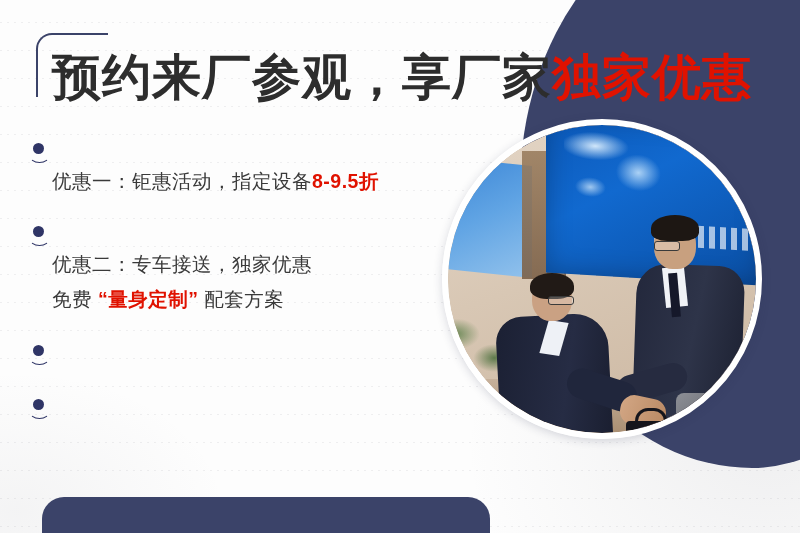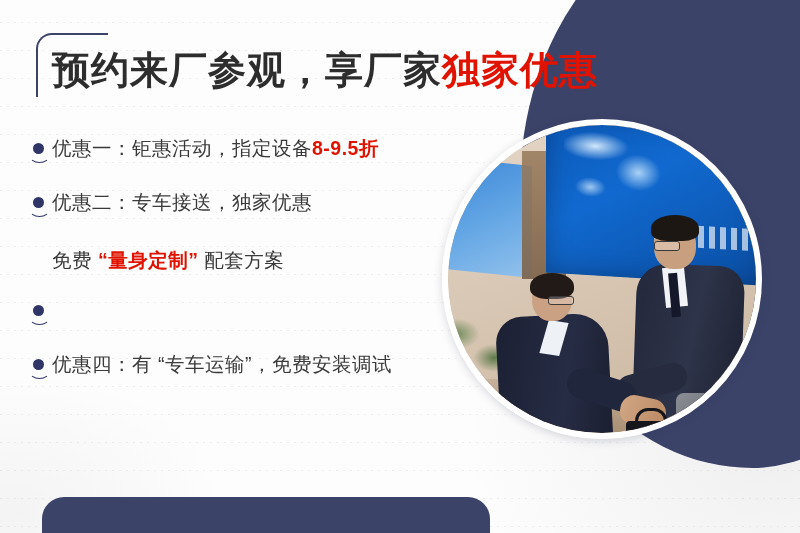--- a/index.html
+++ b/index.html
@@ -70,21 +70,21 @@
     height: 62px;
     border-left: 2px solid #3b4369;
     border-top: 2px solid #3b4369;
     border-top-left-radius: 16px;
   }
 
   #headline {
     position: absolute;
     left: 52px;
     top: 48px;
-    font-size: 38px;
+    font-size: 49px;
     font-weight: bold;
     color: #2d2d2d;
     letter-spacing: 1px;
     white-space: nowrap;
     line-height: 1.2;
   }
   #headline .accent { color: #e01200; }
 
   #bullet-list {
     position: absolute;
@@ -124,26 +124,27 @@
     border-left-color: transparent;
     border-right-color: transparent;
     border-radius: 50%;
   }
   .bullet-text {
     font-size: 19.5px;
     color: #3a3a3a;
     line-height: 1.55;
     letter-spacing: 0.5px;
     white-space: nowrap;
+    margin-top: 33px;
   }
   .bullet-text .accent {
     color: #e01200;
     font-weight: bold;
   }
-  .bullet-line-2 { margin-top: 28px; }
+  .bullet-line-2 { margin-top: 5px; }
 
   
   #photo-circle {
     position: absolute;
     left: 442px;
     top: 119px;
     width: 320px;
     height: 320px;
     border-radius: 50%;
     border: 6px solid #ffffff;
@@ -430,23 +431,20 @@
         <span class="dot"></span>
           <span class="arc"></span>
       </span>
     </div>
 
     <div class="bullet-row">
       <span class="bullet-marker">
         <span class="dot"></span>
           <span class="arc"></span>
       </span>
-      <div>
-        <div class="bullet-text"><span>优惠四：有 “专车运输”，免费安装调试</span><span class="accent"></span><span></span></div>
-      </div>
     </div>
 
   </div>
 
   <div id="photo-circle">
     <div id="photo-inner">
       <div class="ph-wall"></div>
       <div class="ph-screen2"></div>
       <div class="ph-door"></div>
       <div class="ph-screen"></div>

